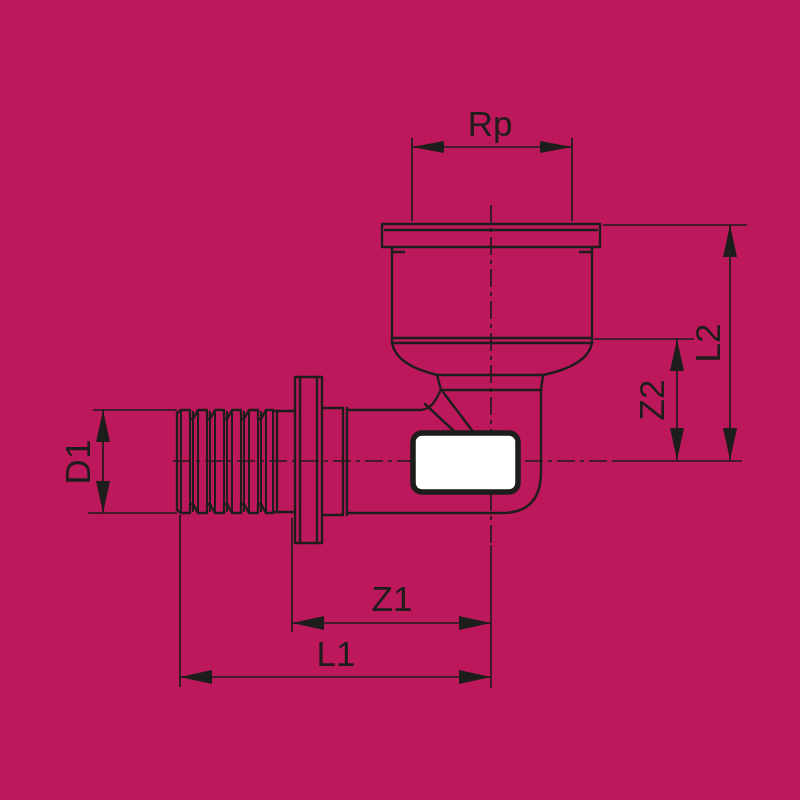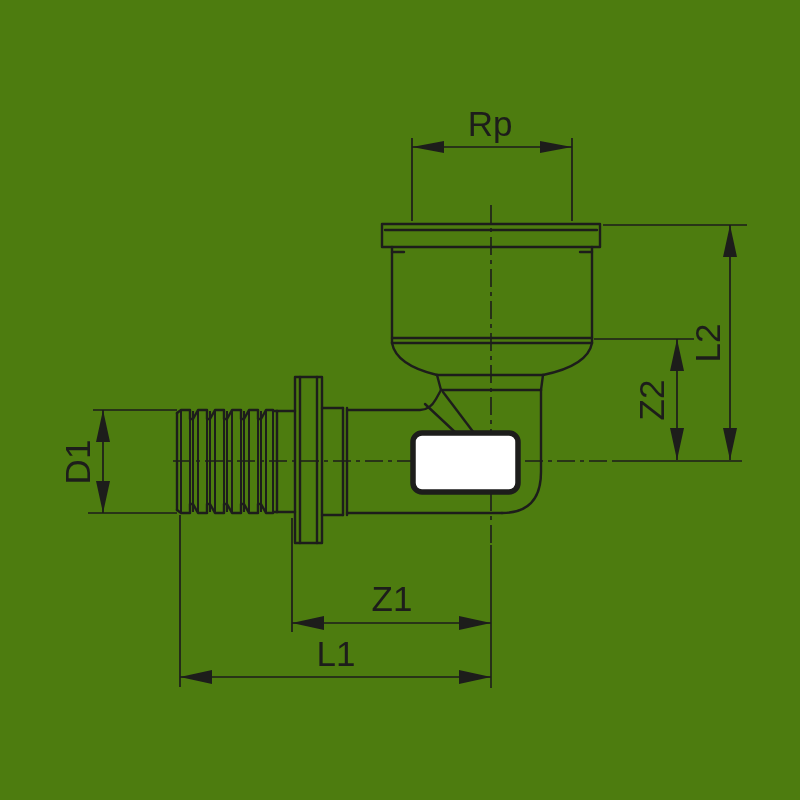--- a/index.html
+++ b/index.html
@@ -7,21 +7,21 @@
     padding: 0;
     background: #ffffff;
     width: 800px;
     height: 800px;
     overflow: hidden;
     font-family: "Liberation Sans", sans-serif;
   }
   .canvas-wrap {
     width: 800px;
     height: 800px;
-    background: #4d7c0f;
+    background: #be185d;
     position: relative;
   }
   svg { display: block; }
   .outline {
     fill: none;
     stroke: #1d1d1b;
     stroke-width: 2.4;
     stroke-linejoin: round;
     stroke-linecap: round;
   }

